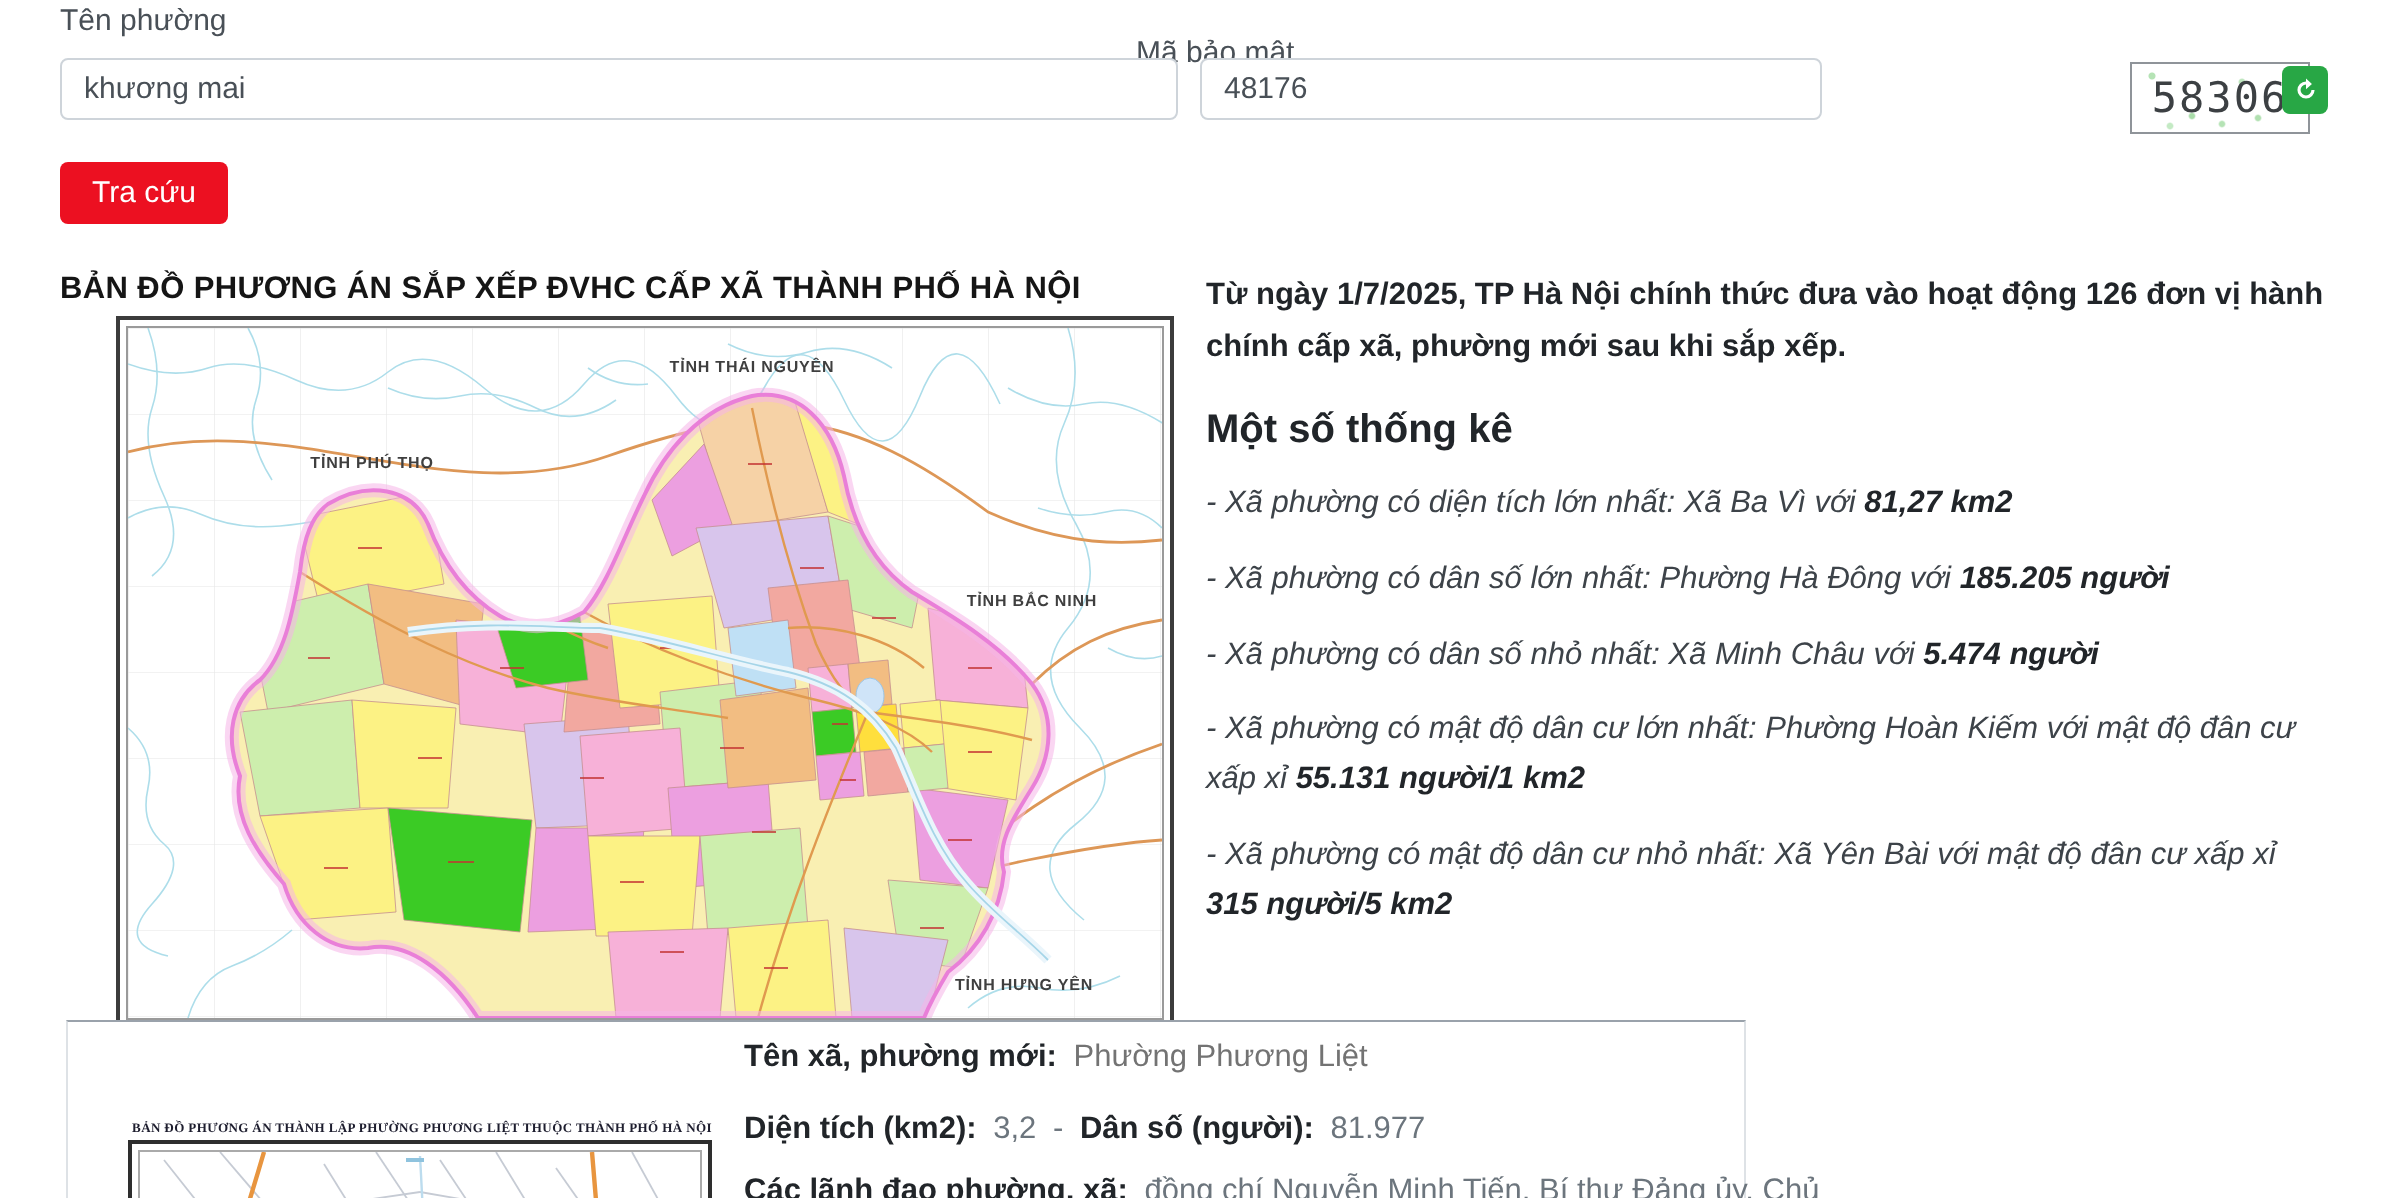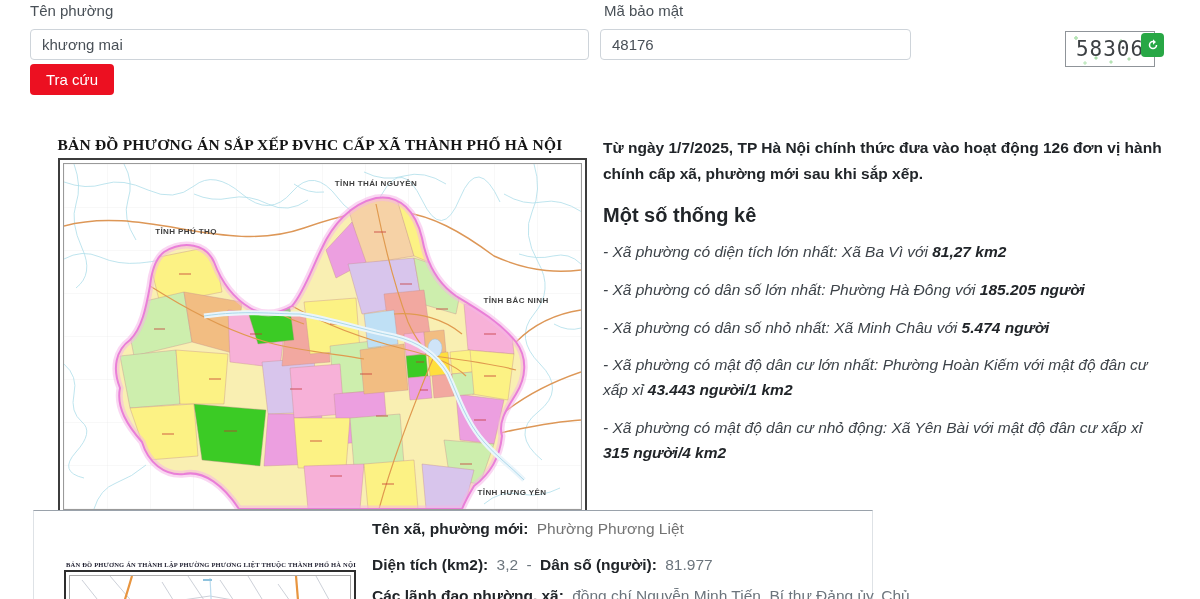--- a/index.html
+++ b/index.html
@@ -3,21 +3,21 @@
 <meta charset="utf-8">
 <style>
   html,body{margin:0;padding:0;overflow:hidden;}
   body{
     width:1200px;height:599px;position:relative;background:#fff;
     font-family:"Liberation Sans","DejaVu Sans",sans-serif;color:#212529;
   }
   
   .field-label{position:absolute;top:2px;font-size:15px;color:#495057;}
   .lbl-ward{left:30px;}
-  .lbl-sec{left:604px;}
+  .lbl-sec{left:568px;margin-top:16px;}
   .text-input{
     position:absolute;top:29px;height:31px;border:1px solid #ced4da;border-radius:4px;
     font-size:15px;color:#495057;padding:13px 11px;outline:none;background:#fff;
     font-family:"Liberation Sans","DejaVu Sans",sans-serif;box-sizing:border-box;
   }
   .inp-ward{left:30px;width:559px;}
   .inp-sec{left:600px;width:311px;}
   .captcha-box{
     position:absolute;left:1065px;top:31px;width:90px;height:36px;
     border:1px solid #8f9499;background:#fff;box-sizing:border-box;
@@ -31,28 +31,28 @@
       radial-gradient(circle at 45px 30px,#b5e3b5 0 1.2px,transparent 2px),
       radial-gradient(circle at 19px 31px,#c4eac4 0 1.3px,transparent 2px),
       radial-gradient(circle at 63px 27px,#b0e0b0 0 1.2px,transparent 2px);
   }
   .refresh-btn{
     position:absolute;left:1141px;top:33px;width:23px;height:24px;border:none;
     background:#28a745;border-radius:4px;cursor:pointer;
     display:flex;align-items:center;justify-content:center;padding:0;
   }
   .search-btn{
-    position:absolute;left:30px;top:64px;height:31px;padding:0 16px;border:none;
+    position:absolute;left:30px;top:81px;height:31px;padding:0 16px;border:none;
     background:#ec1021;color:#fff;font-size:15px;border-radius:4px;cursor:pointer;
     font-family:"Liberation Sans","DejaVu Sans",sans-serif;
   }
   
   .map-title{
-    position:absolute;left:30px;top:136px;width:560px;text-align:center;
-    font-family:Liberation Serif, serif;font-weight:bold;
+    position:absolute;left:30px;top:136px;width:560px;text-align:left;
+    font-family:Liberation Sans, sans-serif;font-weight:bold;
     font-size:15.5px;color:#151515;letter-spacing:.2px;
   }
   .map-frame{
     position:absolute;left:58px;top:158px;border:2px solid #3c3c3c;background:#fff;
     padding:3px;z-index:1;
   }
   .map-frame-inner{border:1px solid #9a9a9a;line-height:0;}
   
   .info-panel{position:absolute;left:603px;top:135px;width:562px;}
   .intro{font-size:15.5px;font-weight:bold;line-height:1.68;color:#212529;margin:0;}
@@ -245,22 +245,22 @@
     </svg>
   </div>
 </div>
 
 <div class="info-panel">
   <p class="intro">Từ ngày 1/7/2025, TP Hà Nội chính thức đưa vào hoạt động 126 đơn vị hành chính cấp xã, phường mới sau khi sắp xếp.</p>
   <h2 class="stats-heading">Một số thống kê</h2>
   <div class="stat"><span>- Xã phường có diện tích lớn nhất: Xã Ba Vì với </span><b>81,27 km2</b></div>
   <div class="stat"><span>- Xã phường có dân số lớn nhất: Phường Hà Đông với </span><b>185.205 người</b></div>
   <div class="stat"><span>- Xã phường có dân số nhỏ nhất: Xã Minh Châu với </span><b>5.474 người</b></div>
-  <div class="stat"><span>- Xã phường có mật độ dân cư lớn nhất: Phường Hoàn Kiếm với mật độ đân cư xấp xỉ </span><b>43.443 người/1 km2</b></div>
-  <div class="stat"><span>- Xã phường có mật độ dân cư nhỏ động: Xã Yên Bài với mật độ đân cư xấp xỉ </span><b>315 người/4 km2</b></div>
+  <div class="stat"><span>- Xã phường có mật độ dân cư lớn nhất: Phường Hoàn Kiếm với mật độ đân cư xấp xỉ </span><b>55.131 người/1 km2</b></div>
+  <div class="stat"><span>- Xã phường có mật độ dân cư nhỏ nhất: Xã Yên Bài với mật độ đân cư xấp xỉ </span><b>315 người/5 km2</b></div>
 </div>
 
 <div class="result-card">
   <div class="mini-map-title">BẢN ĐỒ PHƯƠNG ÁN THÀNH LẬP PHƯỜNG PHƯƠNG LIỆT THUỘC THÀNH PHỐ HÀ NỘI</div>
   <div class="mini-map-frame">
     <div class="mini-map-inner">
       <svg width="280" height="70" viewBox="0 0 280 70">
         <rect width="280" height="70" fill="#ffffff"></rect>
         <g fill="none" stroke="#c6cbd4" stroke-width="0.9">
           <path d="M12,4 L58,62"></path>

